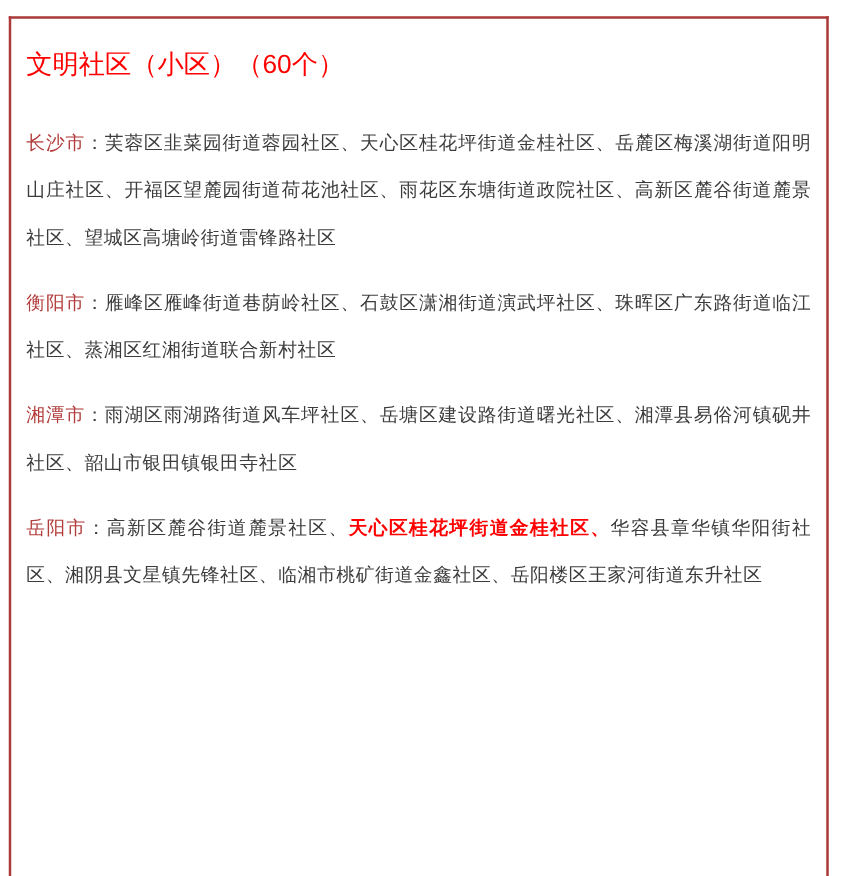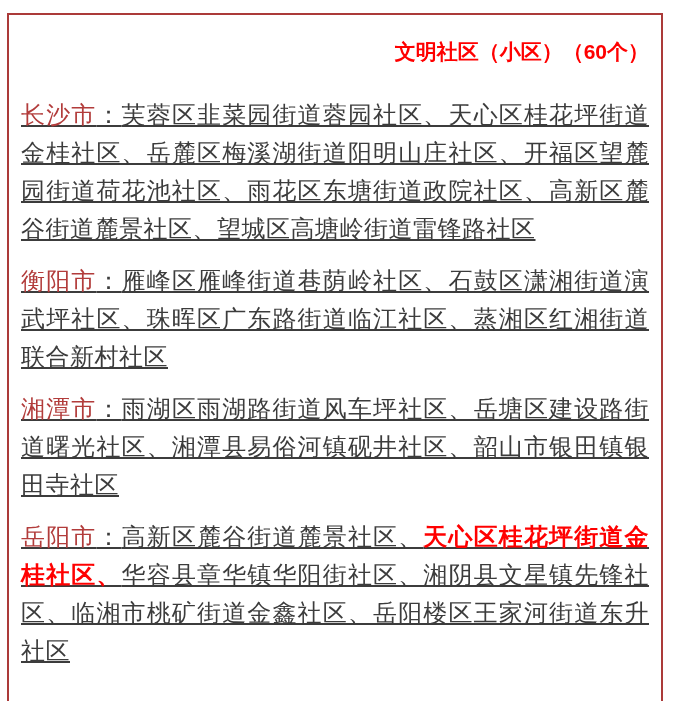--- a/index.html
+++ b/index.html
@@ -25,34 +25,33 @@
     width: 656px;
     height: 700px;
     box-sizing: border-box;
     border: 2px solid var(--c-border);
     border-bottom: none;
     background: #ffffff;
     padding: 23px 12px 0 12px;
   }
   .title {
     margin: 0 0 30px 0;
-    text-align: right;
+    text-align: left;
     color: var(--c-title);
     font-size: 21px;
     line-height: 28px;
-    font-weight: 700;
+    font-weight: 400;
   }
   .section {
     margin: 0 0 14px 0;
-    font-size: 24px;
+    font-size: 15px;
     line-height: 38px;
     color: var(--c-body);
     text-align: justify;
     letter-spacing: 0.5px;
-    text-decoration: underline;
   }
   .city {
     color: var(--c-city);
   }
   .hl {
     color: var(--c-highlight);
     font-weight: 700;
   }
 </style>
 </head>

